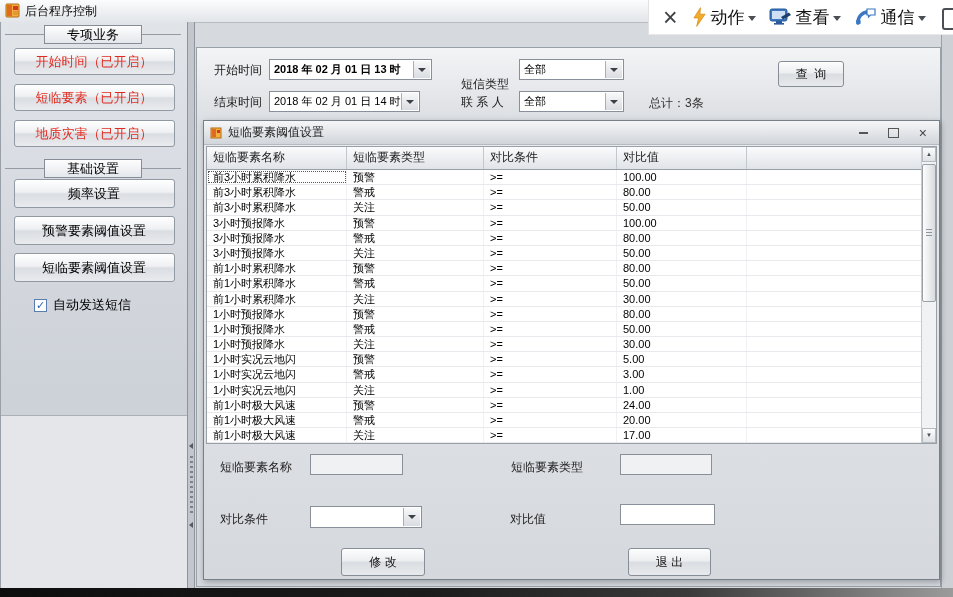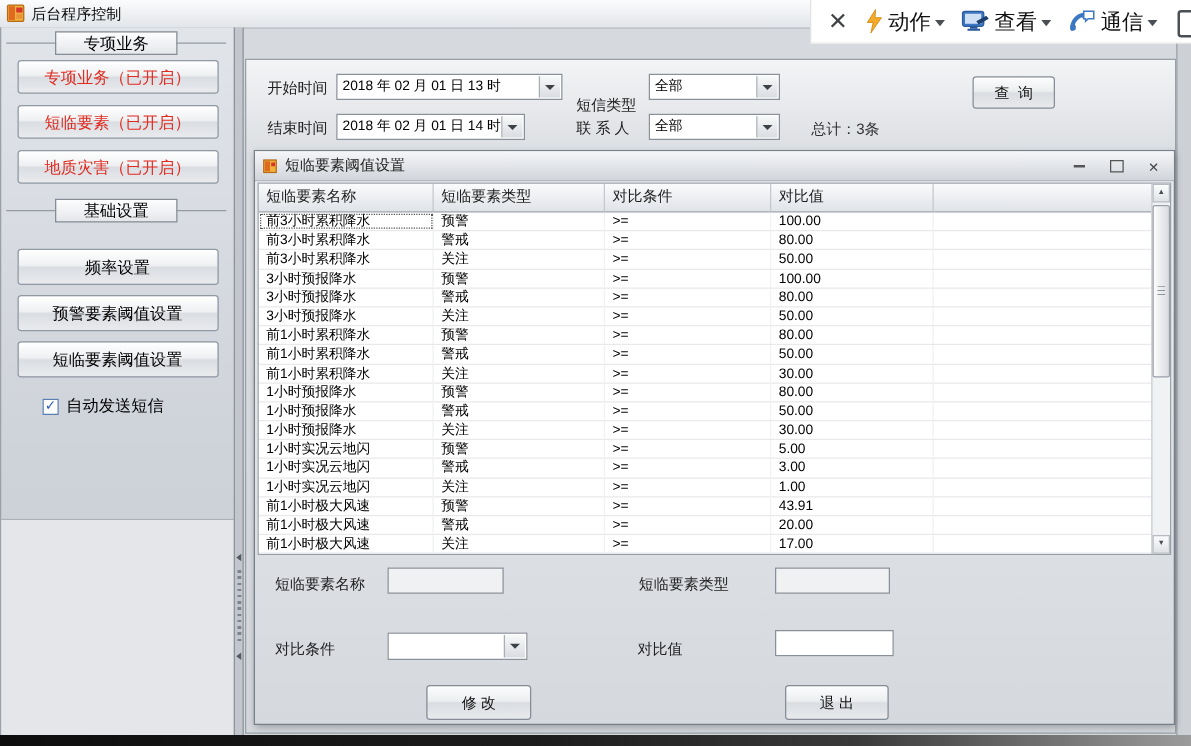--- a/index.html
+++ b/index.html
@@ -36,21 +36,21 @@
     border:1px solid #868d96;background:linear-gradient(#fdfdfe,#e4e7eb);
     text-align:center;font-size:13px;line-height:17px;color:#000;z-index:2;}
   .sbtn{display:block;width:161px;margin:9px auto 0;height:27px;box-sizing:border-box;
     border:1px solid #9199a3;border-radius:3px;text-align:center;cursor:default;
     background:linear-gradient(180deg,#ffffff 0%,#eef0f2 45%,#dadde2 52%,#e9ebee 100%);
     box-shadow:inset 0 1px 0 rgba(255,255,255,.8);
     font-size:13px;line-height:25px;}
   .sbtn.first{margin-top:4px;}
   .sbtn.alert{color:#e02b20;}
   .sbtn.plain{color:#000;margin-top:8px;height:29px;line-height:27px;}
-  .sbtn.plain.first{margin-top:21px;}
+  .sbtn.plain.first{margin-top:1px;}
   .cbx-row{display:flex;align-items:center;margin:14px 0 0 33px;}
   .cbx{width:13px;height:13px;box-sizing:border-box;border:1px solid #5a7db0;background:#fdfdfd;
     font-size:11px;line-height:11px;text-align:center;color:#2d5fb8;}
   .cbx.checked::after{content:"✓";font-weight:bold;}
   .cbx-label{font-size:13px;color:#000;margin-left:6px;}
 
   
   .splitter{position:absolute;left:187px;top:22px;width:8px;height:566px;box-sizing:border-box;
     background:#c3c7cd;border-left:1px solid #8e949c;border-right:1px solid #8e949c;}
   .split-grip{position:absolute;left:2px;top:434px;width:3px;height:60px;
@@ -182,21 +182,21 @@
       <span class="caret"></span>
     </span>
     <span class="tb-partial"></span>
   </div>
 
   <div class="sidebar">
     <div>
         <div class="group-header">
           <div class="group-box">专项业务</div>
         </div>
-        <div class="sbtn alert first">专项业务（已开启）</div>
+        <div class="sbtn alert first">开始时间（已开启）</div>
         <div class="sbtn alert">短临要素（已开启）</div>
         <div class="sbtn alert">地质灾害（已开启）</div>
         <div class="group-header g2">
           <div class="group-box">基础设置</div>
         </div>
         <div class="sbtn plain first">频率设置</div>
         <div class="sbtn plain">预警要素阈值设置</div>
         <div class="sbtn plain">短临要素阈值设置</div>
       </div>
     <div class="cbx-row">
@@ -208,21 +208,21 @@
 
   <div class="splitter">
     <span class="split-arrow a1"></span>
     <span class="split-grip"></span>
     <span class="split-arrow a2"></span>
   </div>
 
 
   <div class="tabpage">
     <span class="q-label ws-pre" style="left:17px;top:14px;">开始时间</span>
-    <span class="combo" style="left:72px;top:11px;width:181px;height:21px;">
+    <span class="combo" style="left:72px;top:11px;width:163px;height:21px;font-weight:bold;">
       <span class="ctext">2018 年 02 月 01 日 13 时</span>
       <span class="arrow-btn"></span>
     </span>
     <span class="q-label ws-pre" style="left:264px;top:28px;">短信类型</span>
     <span class="combo" style="left:322px;top:11px;width:105px;height:21px;">
       <span class="ctext">全部</span>
       <span class="arrow-btn"></span>
     </span>
     <span class="btn ws-pre" style="left:581px;top:13px;width:66px;height:26px;line-height:24px;">查  询</span>
 
@@ -366,21 +366,21 @@
               <div class="bcell c0">1小时实况云地闪</div>
               <div class="bcell c1">关注</div>
               <div class="bcell c2">&gt;=</div>
               <div class="bcell c3">1.00</div>
               <div class="bcell c4"></div>
             </div>
             <div class="trow">
               <div class="bcell c0">前1小时极大风速</div>
               <div class="bcell c1">预警</div>
               <div class="bcell c2">&gt;=</div>
-              <div class="bcell c3">43.91</div>
+              <div class="bcell c3">24.00</div>
               <div class="bcell c4"></div>
             </div>
             <div class="trow">
               <div class="bcell c0">前1小时极大风速</div>
               <div class="bcell c1">警戒</div>
               <div class="bcell c2">&gt;=</div>
               <div class="bcell c3">20.00</div>
               <div class="bcell c4"></div>
             </div>
             <div class="trow">

